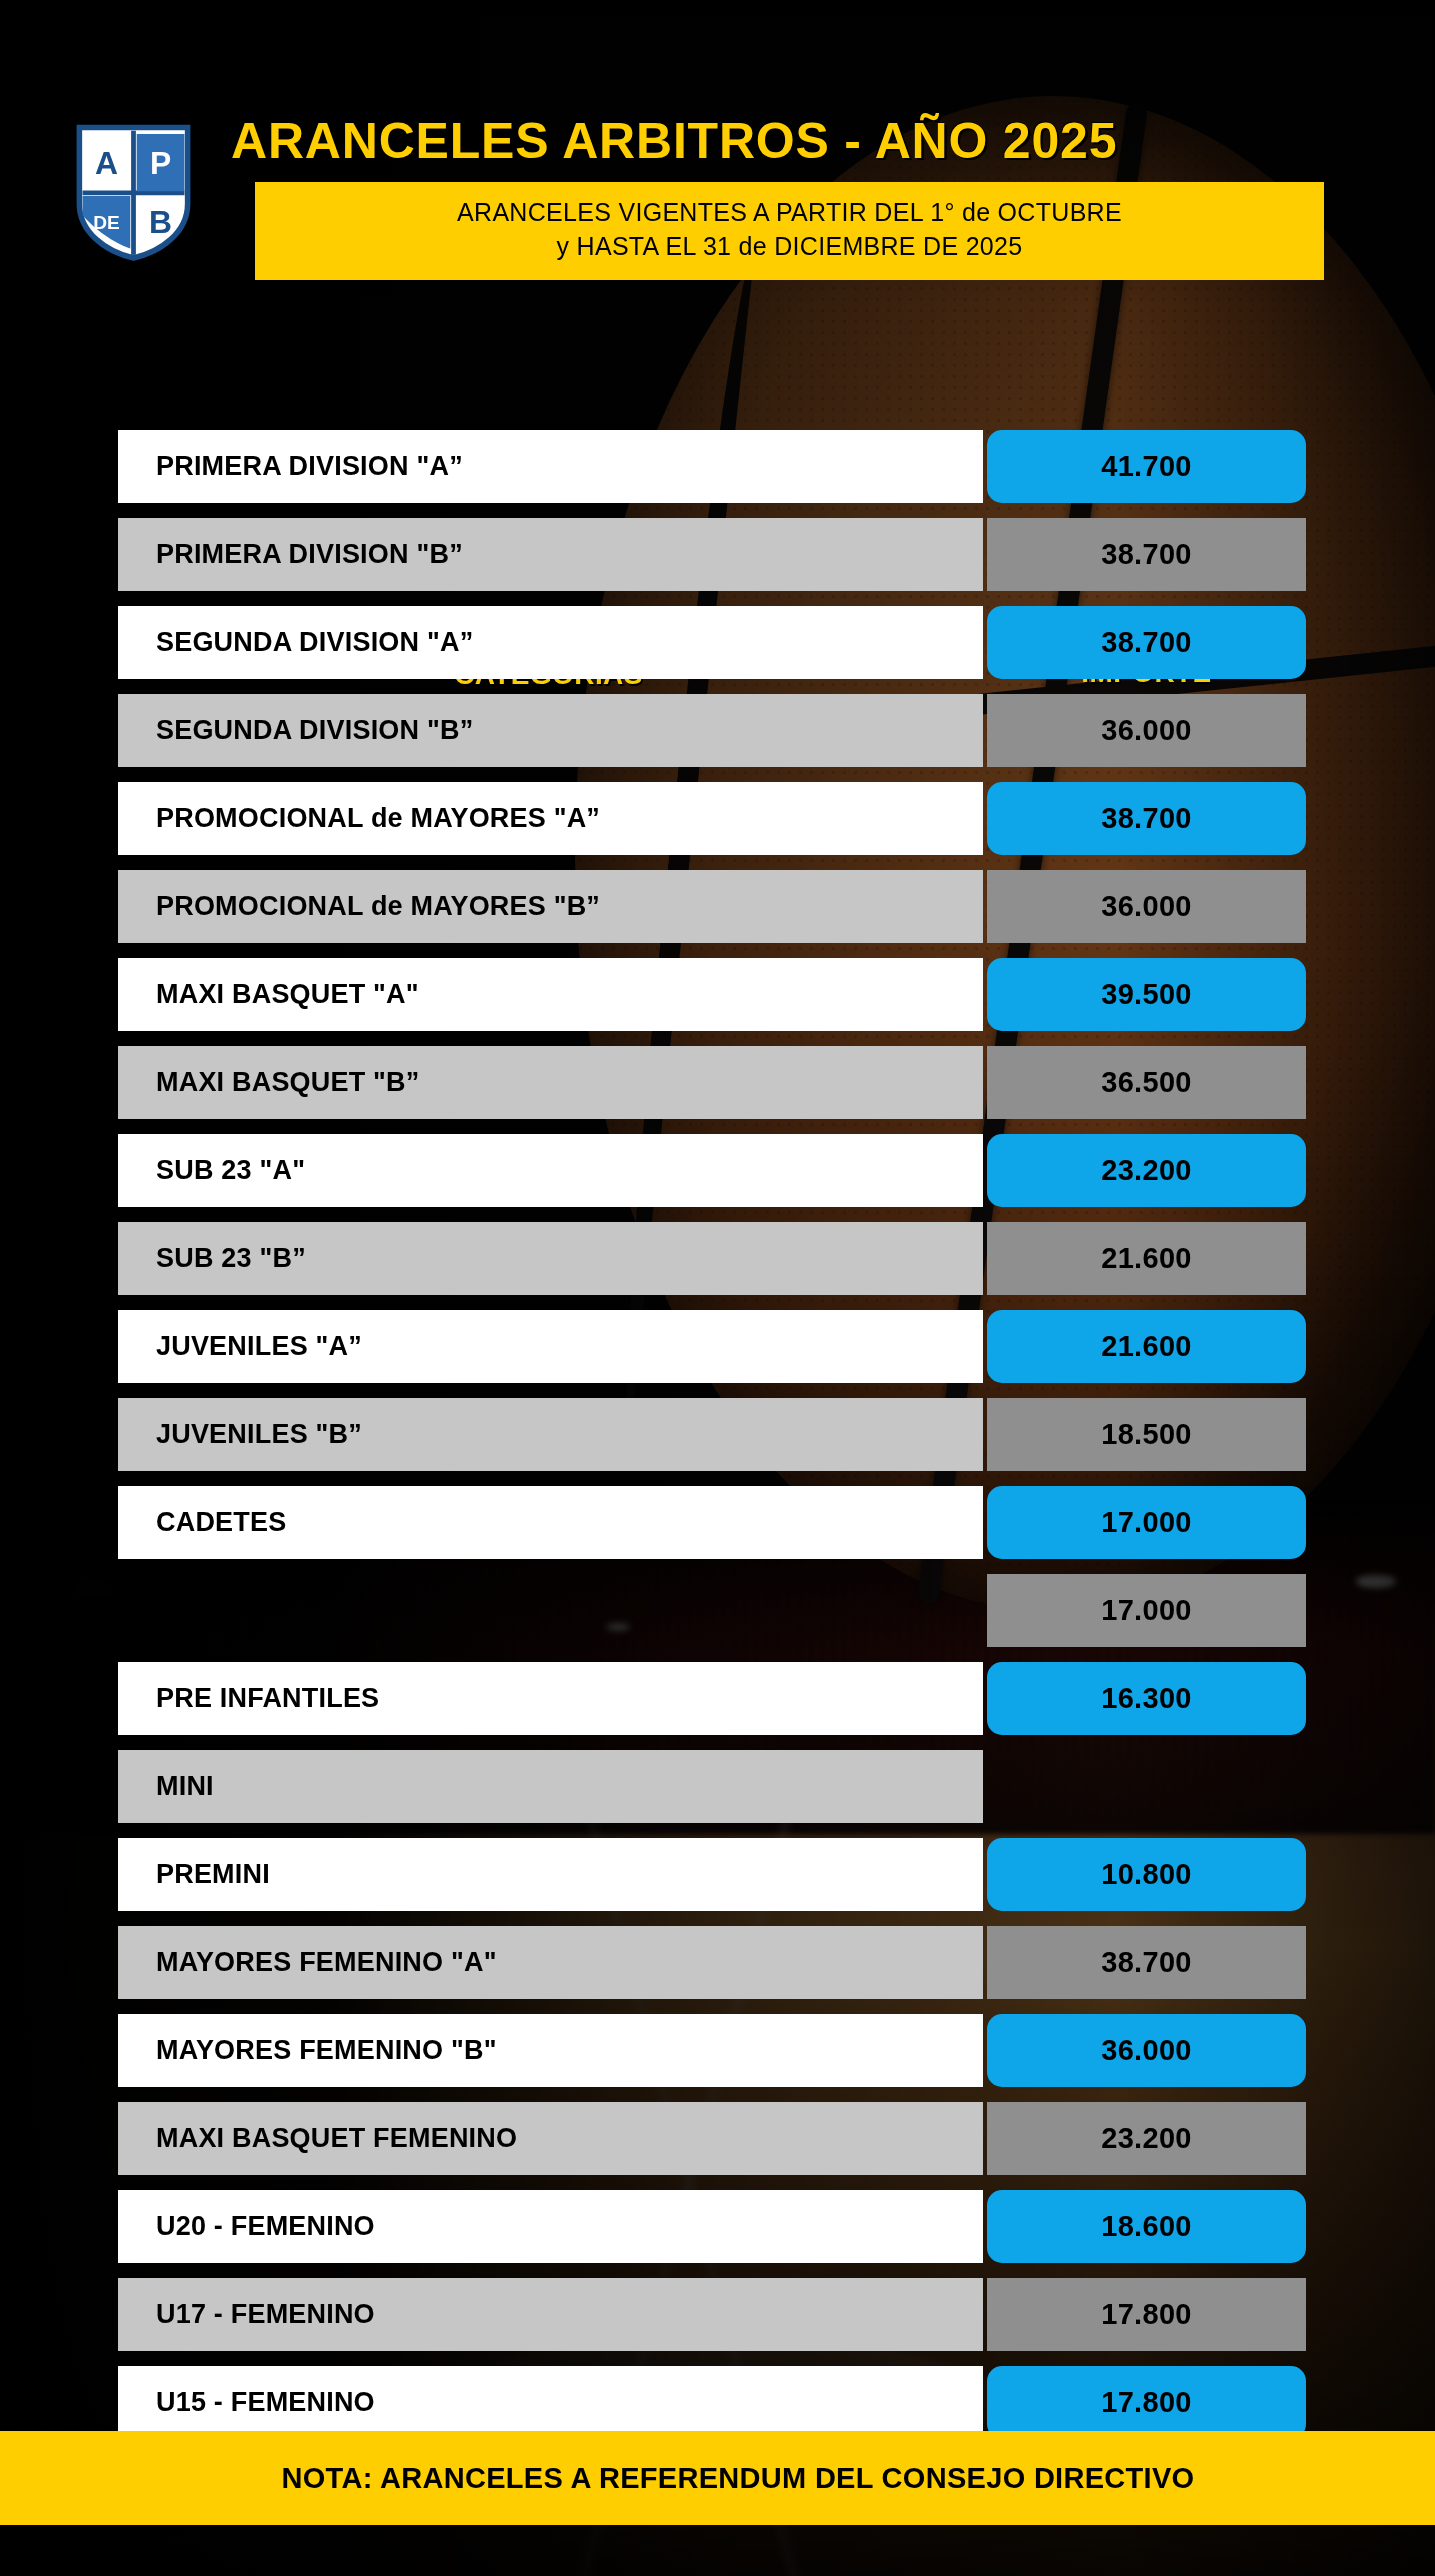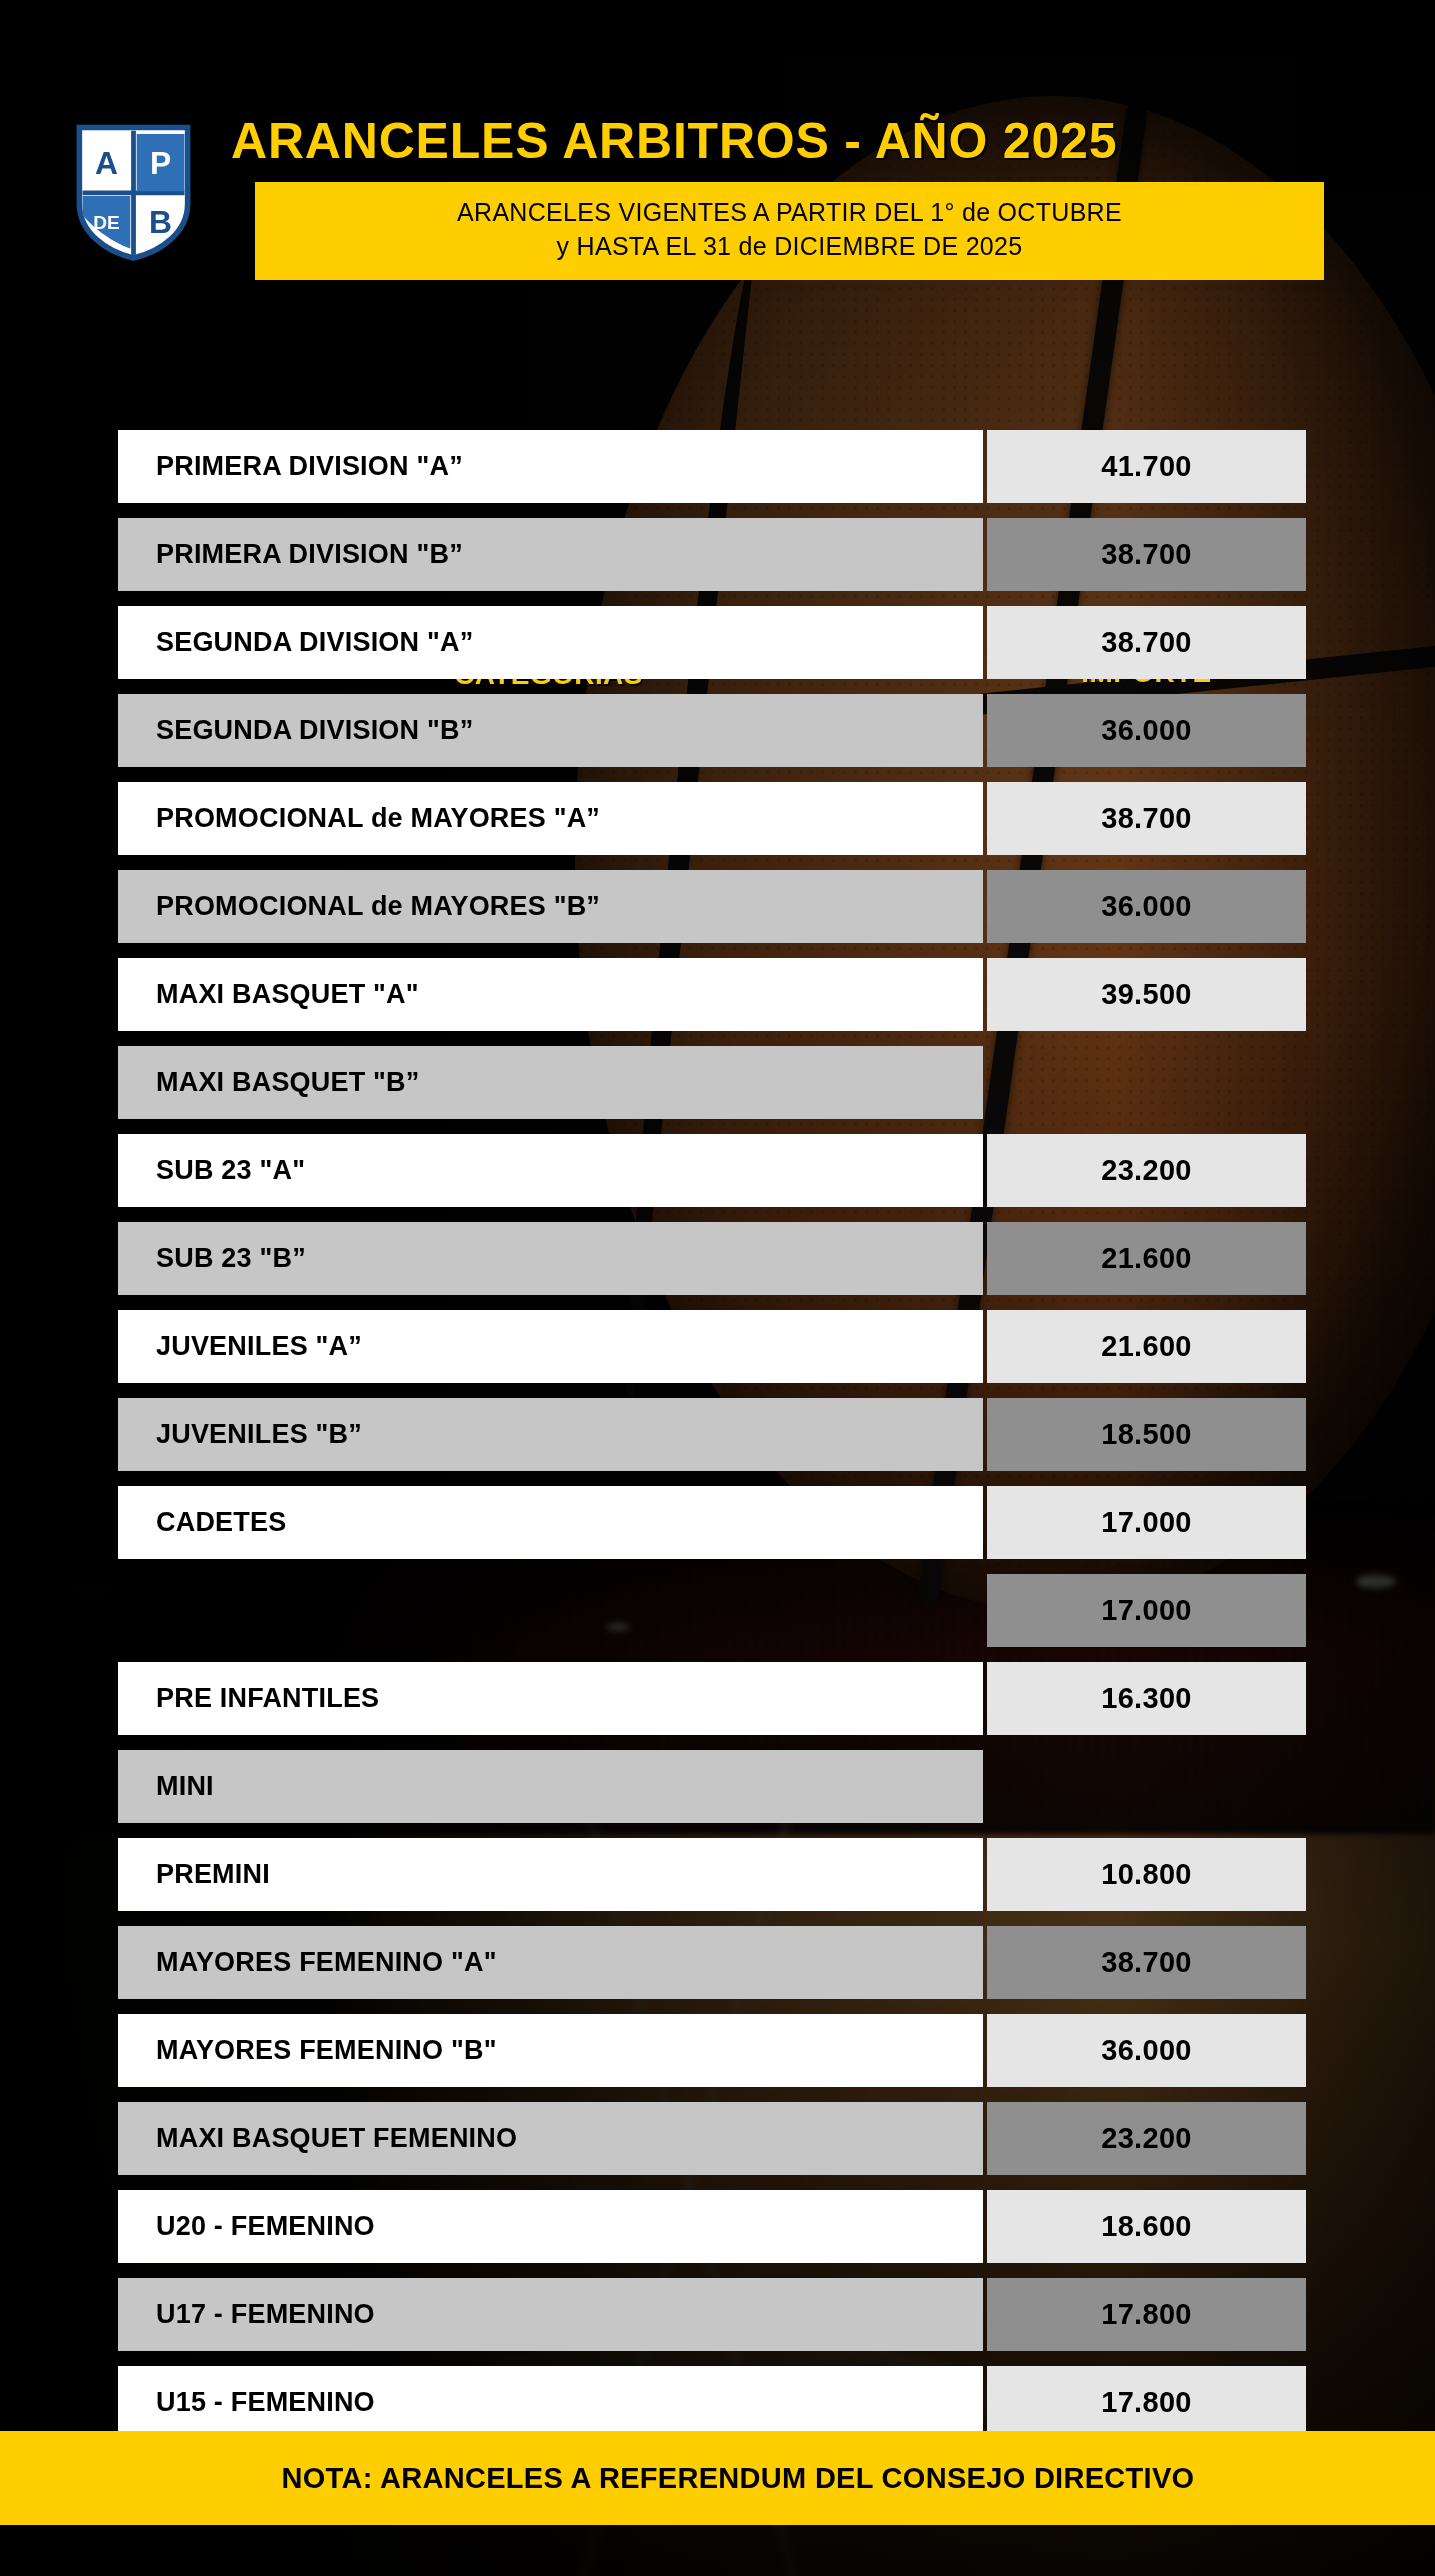--- a/index.html
+++ b/index.html
@@ -213,21 +213,21 @@
     width: 319px; height: 73px;
     display: flex;
     align-items: center;
     justify-content: center;
     font-size: 29px;
     font-weight: bold;
     color: #000;
     letter-spacing: 0.3px;
   }
   .row.odd .cell-cat { background: #ffffff; }
-  .row.odd .cell-amt { background: #e5e5e5; }
+  .row.odd .cell-amt { background: #0ea5e9; border-radius: 15px; }
   .row.even .cell-cat { background: #c6c6c6; }
   .row.even .cell-amt { background: #8f8f8f; }
 
   .note-band {
     position: absolute;
     left: 0; top: 2431px;
     width: 1436px;
     height: 94px;
     background: #FFCE00;
     display: flex;
@@ -319,20 +319,21 @@
       <div class="row even">
         <div class="cell-cat">PROMOCIONAL de MAYORES  "B”</div>
         <div class="cell-amt">36.000</div>
       </div>
       <div class="row odd">
         <div class="cell-cat">MAXI BASQUET "A"</div>
         <div class="cell-amt">39.500</div>
       </div>
       <div class="row even">
         <div class="cell-cat">MAXI BASQUET "B”</div>
+        <div class="cell-amt">36.500</div>
       </div>
       <div class="row odd">
         <div class="cell-cat">SUB 23 "A"</div>
         <div class="cell-amt">23.200</div>
       </div>
       <div class="row even">
         <div class="cell-cat">SUB 23 "B”</div>
         <div class="cell-amt">21.600</div>
       </div>
       <div class="row odd">

